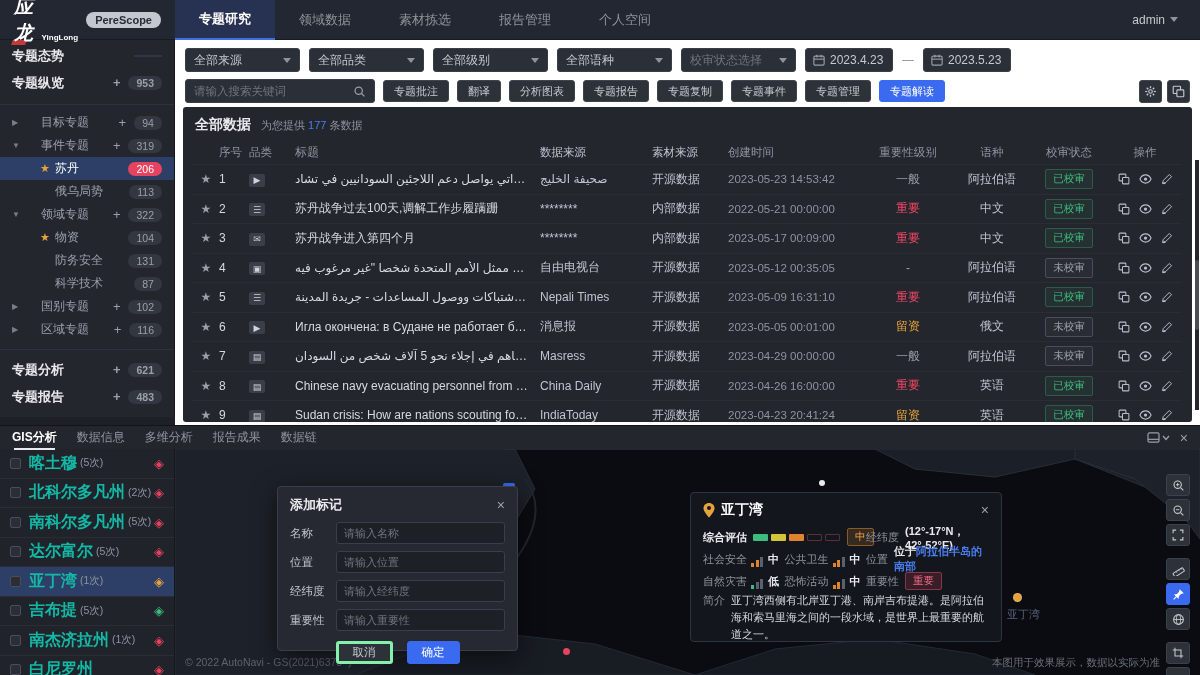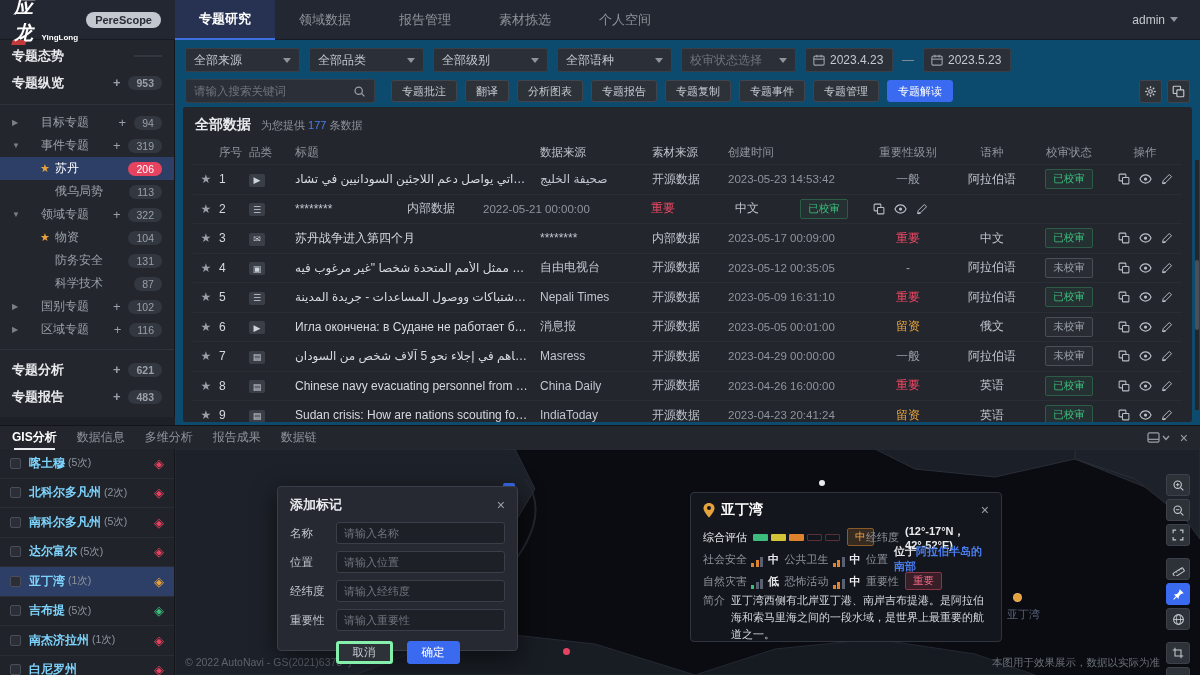--- a/index.html
+++ b/index.html
@@ -30,28 +30,28 @@
   .sb-arrow{width:14px;font-size:8px;color:#7a7f87}
   .sb-star{width:15px;color:#e6a23c;font-size:11px}
   .sb-item[data-ind="2"]{padding-left:26px}
   .sb-spacer{flex:1}
   .sb-plus{color:#9aa0a8;margin-right:8px;font-size:13px}
   .pill{background:#33373f;color:#9aa0a8;border-radius:9px;padding:1px 8px;font-size:10.5px;min-width:28px;text-align:center}
   .pill[data-tone="red"]{background:#e5435f;color:#fff}
   .sb-divider{height:1px;background:#2e323a;margin:8px 0 6px}
 
   
-  .main{position:absolute;left:175px;top:40px;width:1025px;height:385px;background:#0c4a6e;overflow:hidden}
+  .main{position:absolute;left:175px;top:40px;width:1025px;height:385px;background:#ffffff;overflow:hidden}
   .filters{display:flex;align-items:center;gap:9px;padding:8px 10px 0}
   .select{width:115px;height:24px;background:#2b2f37;border:1px solid #3a3e46;border-radius:3px;display:flex;align-items:center;padding:0 8px;color:#c5c9d0;cursor:pointer}
   .select .caret{margin-left:auto}
   .select[data-muted="1"]{color:#6f747c}
   .datebox{width:88px;height:24px;background:#2b2f37;border:1px solid #3a3e46;border-radius:3px;display:flex;align-items:center;gap:5px;padding:0 7px;color:#c5c9d0;cursor:pointer}
   .dash{color:#8f949c}
-  .toolrow{display:flex;align-items:center;gap:16px;padding:7px 10px 0}
+  .toolrow{display:flex;align-items:center;gap:8px;padding:7px 10px 0}
   .search{width:190px;height:24px;background:#2b2f37;border:1px solid #3a3e46;border-radius:3px;display:flex;align-items:center;padding:0 8px}
   .search input{flex:1;background:transparent;border:none;outline:none;color:#c5c9d0;font-size:11.5px;font-family:inherit}
   .search input::placeholder{color:#6f747c}
   .btn{height:22px;padding:0 10px;background:#2d3138;border:1px solid #40444c;border-radius:3px;color:#c5c9d0;font-size:11px;display:flex;align-items:center;cursor:pointer;white-space:nowrap}
   .btn[data-state="active"]{background:#3a6af0;border-color:#3a6af0;color:#fff}
   .icon-btn{width:23px;height:23px;background:#2d3138;border:1px solid #40444c;border-radius:3px;display:flex;align-items:center;justify-content:center;color:#c5c9d0;cursor:pointer}
   .toolrow .right-icons{margin-left:auto;display:flex;gap:5px}
 
   .panel{position:absolute;left:8px;right:8px;top:67px;bottom:3px;background:#23262d;border-radius:3px;padding:6px 10px 0;overflow:hidden}
   .panel-title{display:flex;align-items:baseline;gap:10px;padding:3px 2px 6px}
@@ -91,21 +91,21 @@
   .gis-tab[data-state="active"]{color:#fff;font-weight:bold}
   .gis-tab[data-state="active"]::after{content:"";position:absolute;left:2px;right:2px;bottom:0;height:2px;background:#e8eaed}
   .gisbar .right{margin-left:auto;display:flex;align-items:center;gap:10px;color:#9aa0a8}
   .gisbar .right .ic{cursor:pointer;display:flex;align-items:center;gap:2px}
 
   
   .geolist{position:absolute;left:0;top:449px;width:175px;height:226px;background:#20232a;border-right:1px solid #14161b;overflow:hidden;z-index:20}
   .geo-row{height:29.5px;display:flex;align-items:center;padding:0 10px;border-bottom:1px solid #2a2d34;cursor:pointer}
   .geo-row[data-state="selected"]{background:#2d3f66}
   .geo-check{width:11px;height:11px;border:1px solid #4a4e56;border-radius:2px;background:#2b2e36;margin-right:8px;flex:0 0 11px;cursor:pointer}
-  .geo-name{color:#7dd3fc;font-size:12px;font-weight:bold;white-space:nowrap}
+  .geo-name{color:#14b8a6;font-size:16px;font-weight:bold;white-space:nowrap}
   .geo-times{color:#8f949c;font-size:10.5px;margin-left:3px;white-space:nowrap}
   .geo-marker{margin-left:auto;font-size:13px}
 
   
   .map{position:absolute;left:175px;top:449px;width:1025px;height:226px;background:#07090d;overflow:hidden;cursor:grab}
   .map svg.terrain{position:absolute;left:0;top:0}
   .map-dot{position:absolute;border-radius:50%}
   .map-label{position:absolute;color:#58627a;font-size:11px}
   .attribution{position:absolute;left:10px;bottom:5px;color:#5d636d;font-size:10.5px}
   .disclaimer{position:absolute;right:40px;bottom:5px;color:#6a7078;font-size:10.5px}
@@ -176,25 +176,25 @@
 
         <div class="nav-tab" data-state="active">
           <span>专题研究</span>
         </div>
 
         <div class="nav-tab">
           <span>领域数据</span>
         </div>
 
         <div class="nav-tab">
+          <span>素材拣选</span>
+        </div>
+
+        <div class="nav-tab">
           <span>报告管理</span>
-        </div>
-
-        <div class="nav-tab">
-          <span>素材拣选</span>
         </div>
 
         <div class="nav-tab">
           <span>个人空间</span>
         </div>
       </div>
     <div class="top-right">
       <span>admin</span>
       <span class="caret"></span>
     </div>
@@ -503,20 +503,21 @@
               </span>
             </span>
           </div>
 
           <div class="trow">
             <span class="col-star">
               <span class="fav">★</span>
             </span>
             <span class="col-no">2</span>
             <span class="col-cat"><span class="cat-ic">☰</span></span>
+            <span class="col-title">苏丹战争过去100天,调解工作步履蹒跚</span>
             <span class="col-src">********</span>
             <span class="col-mat">内部数据</span>
             <span class="col-time">2022-05-21 00:00:00</span>
             <span class="col-imp imp" data-tone="red">重要</span>
             <span class="col-lang">中文</span>
             <span class="col-status"><span class="badge" data-tone="green">已校审</span></span>
             <span class="col-ops">
               <span class="op">
                 <svg width="12" height="12" viewBox="0 0 16 16">
                   <rect x="1.5" y="1.5" width="9" height="9" rx="1" fill="none" stroke="currentColor" stroke-width="1.4"></rect>
@@ -1015,21 +1016,21 @@
       <svg width="12" height="15" viewBox="0 0 12 15">
           <path d="M6 0C2.7 0 .5 2.3.5 5.2.5 9 6 14.5 6 14.5S11.5 9 11.5 5.2C11.5 2.3 9.3 0 6 0z" fill="#e6a23c"></path>
           <circle cx="6" cy="5" r="2" fill="#14171d"></circle>
         </svg>
       <span class="info-title">亚丁湾</span>
       <span class="x">×</span>
     </div>
     <div class="info-grid">
       <div class="info-left">
         <div class="irow">
-          <span class="ilabel" style="color:#e8eaed;font-weight:normal">综合评估</span>
+          <span class="ilabel" style="color:#e8eaed;font-weight:bold">综合评估</span>
           <span class="assess-bars">
             <span class="abar on-g"></span>
               <span class="abar on-y"></span>
               <span class="abar on-o"></span>
               <span class="abar off"></span>
               <span class="abar off"></span>
           </span>
           <span class="tag tag-mid">中</span>
         </div>
         <div class="irow">

